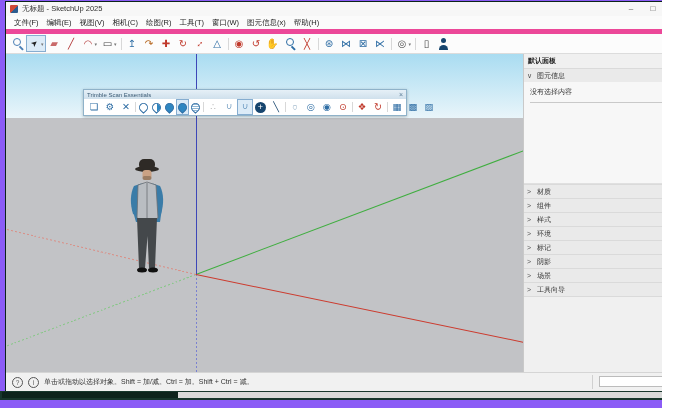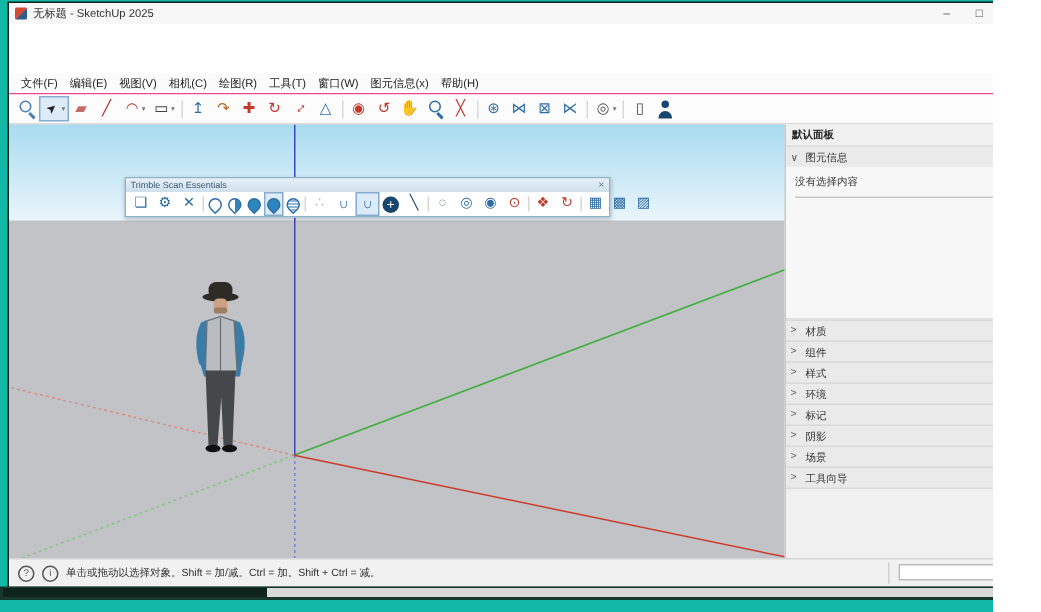--- a/index.html
+++ b/index.html
@@ -1,25 +1,25 @@
 <!DOCTYPE html>
 <html><head>
 <meta charset="utf-8">
 <style>
   html,body{margin:0;padding:0;}
   body{font-family:"Liberation Sans","DejaVu Sans",sans-serif;}
-  .stage{position:relative;width:662px;height:408px;background:#14b8a6;overflow:hidden;}
+  .stage{position:relative;width:662px;height:408px;background:#8b5cf6;overflow:hidden;}
   .window{position:absolute;left:6px;top:2px;width:682px;height:389px;background:#fff;display:flex;flex-direction:column;box-shadow:0 0 0 1px #0d231c;}
   
   .titlebar{height:14px;display:flex;align-items:center;background:#f7f7f7;padding:0 4px;gap:4px;font-size:7.5px;color:#333;flex:0 0 auto;}
   .appicon{width:8px;height:8px;border-radius:1px;background:linear-gradient(135deg,#d04a36 0 55%,#2c5d8f 55% 100%);}
   .wincontrols{margin-left:auto;display:flex;gap:4px;color:#555;}
   .wctl{width:18px;text-align:center;font-size:8px;line-height:14px;}
   
-  .menubar{height:13px;display:flex;align-items:center;background:#fbfbfb;font-size:7.5px;color:#222;padding:0 4px;border-bottom:1px solid #ec4899;flex:0 0 auto;margin-top:33px;}
+  .menubar{height:13px;display:flex;align-items:center;background:#fbfbfb;font-size:7.5px;color:#222;padding:0 4px;border-bottom:5px solid #ec4899;flex:0 0 auto;}
   .menuitem{padding:0 4px;white-space:nowrap;}
   
   .toolbar{height:19px;display:flex;align-items:center;background:#fcfcfc;padding:0 3px;border-bottom:1px solid #dcdcdc;flex:0 0 auto;}
   .tool{display:flex;align-items:center;height:15px;padding:0 1px;border:1px solid transparent;}
   .tool.active{border:1px solid #86add0;background:#dcebf7;}
   .ticon{width:13px;height:13px;display:flex;align-items:center;justify-content:center;font-size:10px;line-height:1;}
   .caret{font-size:5px;color:#777;}
   .tsep{width:1px;height:12px;background:#d8d8d8;margin:0 2px;flex:0 0 auto;}
   .rot45{transform:rotate(45deg);}
   .rotneg{transform:rotate(-40deg);font-size:8px;}

